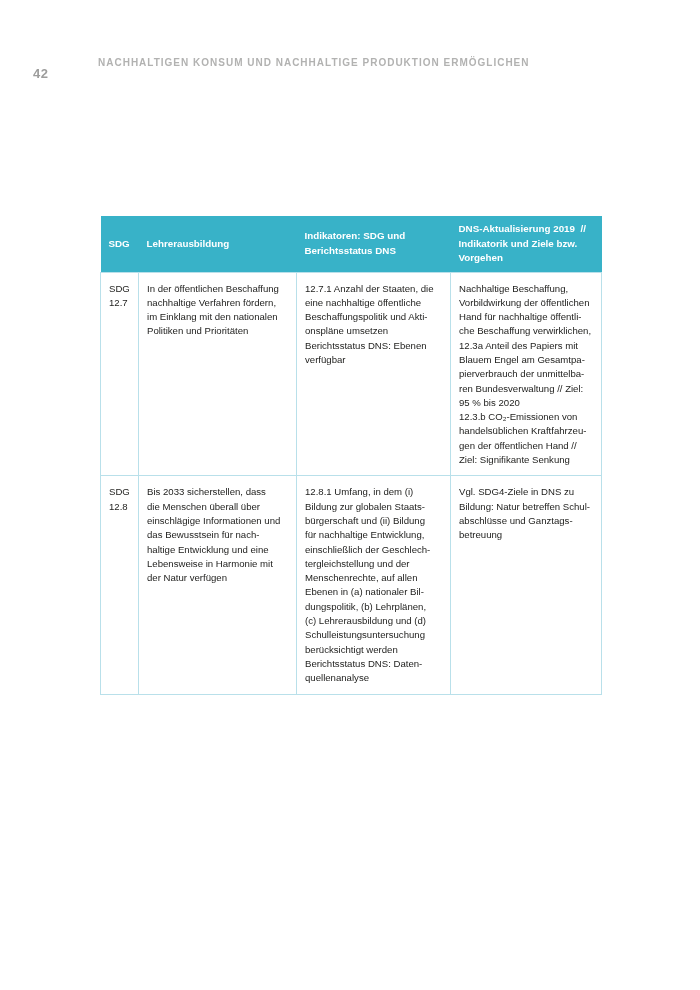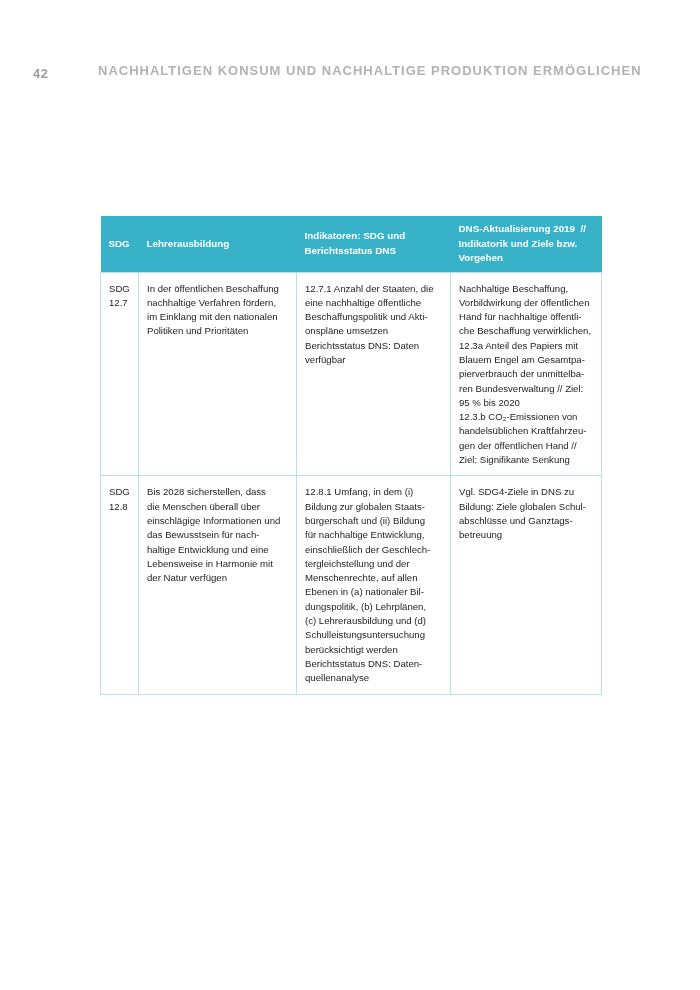--- a/index.html
+++ b/index.html
@@ -24,22 +24,22 @@
     left: 33px;
     top: 30px;
     font-size: 13px;
     font-weight: 700;
     color: #9d9d9c;
     letter-spacing: 0.5px;
   }
   .chapter-header {
     position: absolute;
     left: 98px;
-    top: 27px;
-    font-size: 13px;
+    top: 21px;
+    font-size: 10px;
     font-weight: 700;
     color: #b2b2b1;
     letter-spacing: 1px;
     text-transform: uppercase;
   }
   table.sdg-table {
     position: absolute;
     left: 100px;
     top: 180px;
     width: 501px;
@@ -109,40 +109,40 @@
         <td class="cell-sdg">SDG
 12.7</td>
         <td>In der öffentlichen Beschaffung
 nachhaltige Verfahren fördern,
 im Einklang mit den nationalen
 Politiken und Prioritäten</td>
         <td>12.7.1 Anzahl der Staaten, die
 eine nachhaltige öffentliche
 Beschaffungspolitik und Akti-
 onspläne umsetzen
-Berichtsstatus DNS: Daten
+Berichtsstatus DNS: Ebenen
 verfügbar</td>
         <td>Nachhaltige Beschaffung,
 Vorbildwirkung der öffentlichen
 Hand für nachhaltige öffentli-
 che Beschaffung verwirklichen,
 12.3a Anteil des Papiers mit
 Blauem Engel am Gesamtpa-
 pierverbrauch der unmittelba-
 ren Bundesverwaltung // Ziel:
 95 % bis 2020
 12.3.b CO₂-Emissionen von
 handelsüblichen Kraftfahrzeu-
 gen der öffentlichen Hand //
 Ziel: Signifikante Senkung</td>
       </tr>
       <tr>
         <td class="cell-sdg">SDG
 12.8</td>
-        <td>Bis 2028 sicherstellen, dass
+        <td>Bis 2033 sicherstellen, dass
 die Menschen überall über
 einschlägige Informationen und
 das Bewusstsein für nach-
 haltige Entwicklung und eine
 Lebensweise in Harmonie mit
 der Natur verfügen</td>
         <td>12.8.1 Umfang, in dem (i)
 Bildung zur globalen Staats-
 bürgerschaft und (ii) Bildung
 für nachhaltige Entwicklung,
@@ -150,20 +150,20 @@
 tergleichstellung und der
 Menschenrechte, auf allen
 Ebenen in (a) nationaler Bil-
 dungspolitik, (b) Lehrplänen,
 (c) Lehrerausbildung und (d)
 Schulleistungsuntersuchung
 berücksichtigt werden
 Berichtsstatus DNS: Daten-
 quellenanalyse</td>
         <td>Vgl. SDG4-Ziele in DNS zu
-Bildung: Ziele globalen Schul-
+Bildung: Natur betreffen Schul-
 abschlüsse und Ganztags-
 betreuung</td>
       </tr>
     </tbody>
   </table>
 
 </div>
 
 </body></html>

